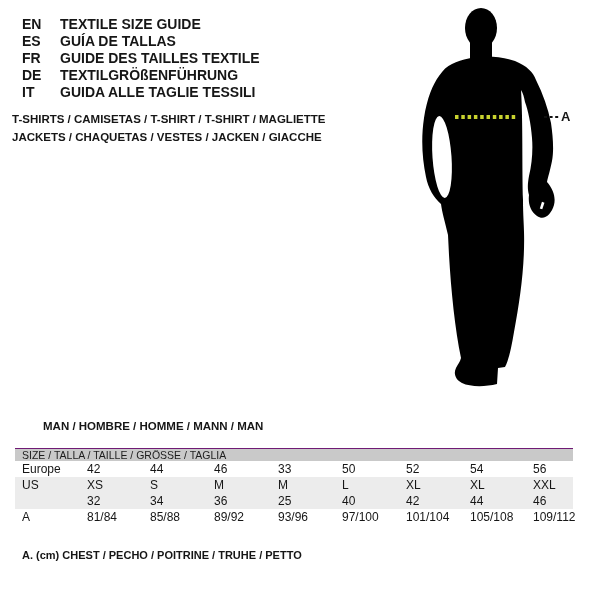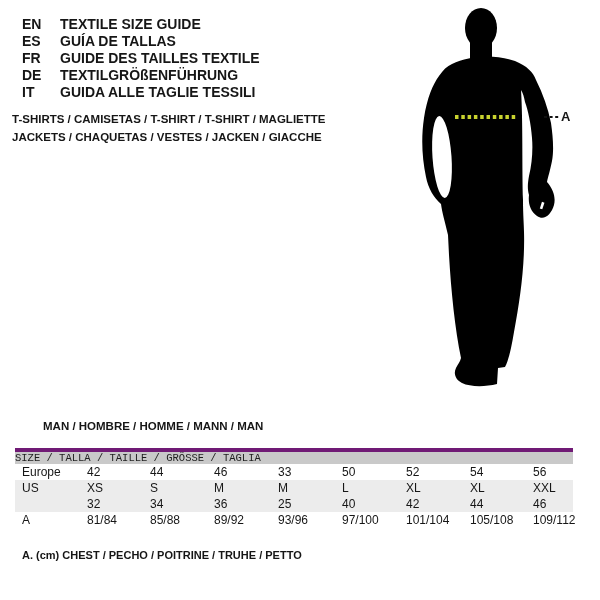--- a/index.html
+++ b/index.html
@@ -18,22 +18,22 @@
 
   
   .figure-svg{position:absolute;left:410px;top:0px;width:165px;height:400px;}
   .measure-a{position:absolute;left:561px;top:109px;font-size:13px;font-weight:bold;}
 
   
   .section-title{position:absolute;left:22px;top:420px;font-weight:bold;font-size:11.5px;white-space:nowrap;margin-left:21px;}
 
   
   .size-table{position:absolute;left:15px;top:448px;width:558px;font-size:12px;}
-  .thead{position:relative;height:12px;line-height:12px;background:#c9c9c9;border-top:4px solid #701a75;
-         font-size:10.5px;white-space:nowrap;color:#1d1d1d;font-family:Liberation Mono, monospace;}
+  .thead{position:relative;height:12px;line-height:12px;background:#c9c9c9;border-top:1px solid #701a75;
+         font-size:10.5px;padding-left:7px;white-space:nowrap;color:#1d1d1d;}
   .trow{position:relative;height:16px;line-height:16px;}
   .trow.shade{background:#ececec;}
   .rlabel{position:absolute;left:7px;top:0;}
   .cell{position:absolute;top:0;width:60px;text-align:left;}
   .c0{left:72px}.c1{left:135px}.c2{left:199px}.c3{left:263px}
   .c4{left:327px}.c5{left:391px}.c6{left:455px}.c7{left:518px}
 
   
   .footnote{position:absolute;left:22px;top:549px;font-weight:bold;font-size:11px;white-space:nowrap;text-align:right;}
 </style>

